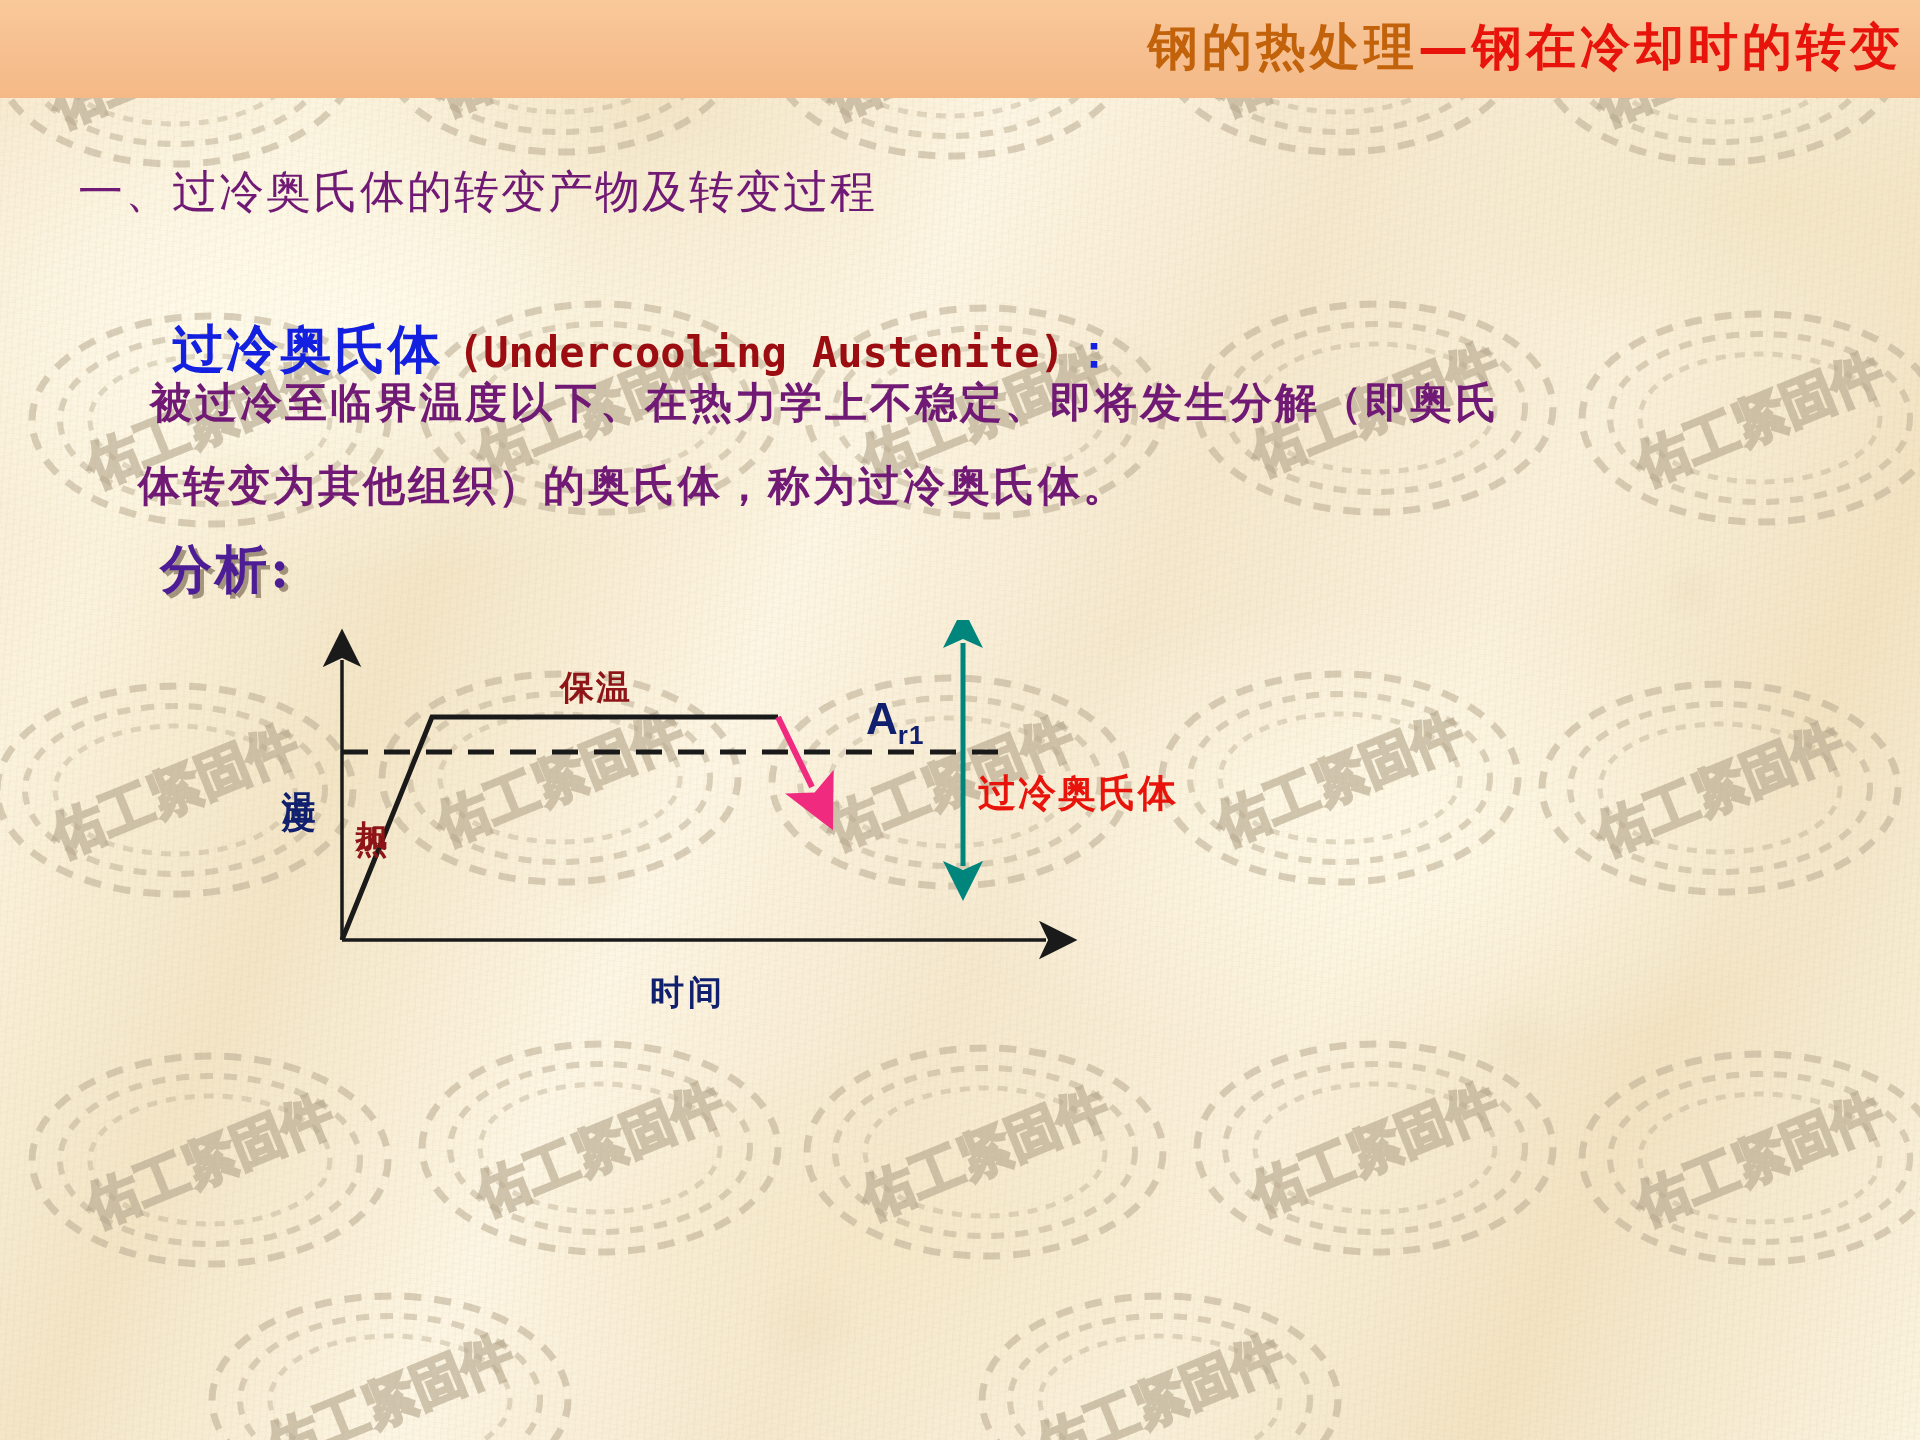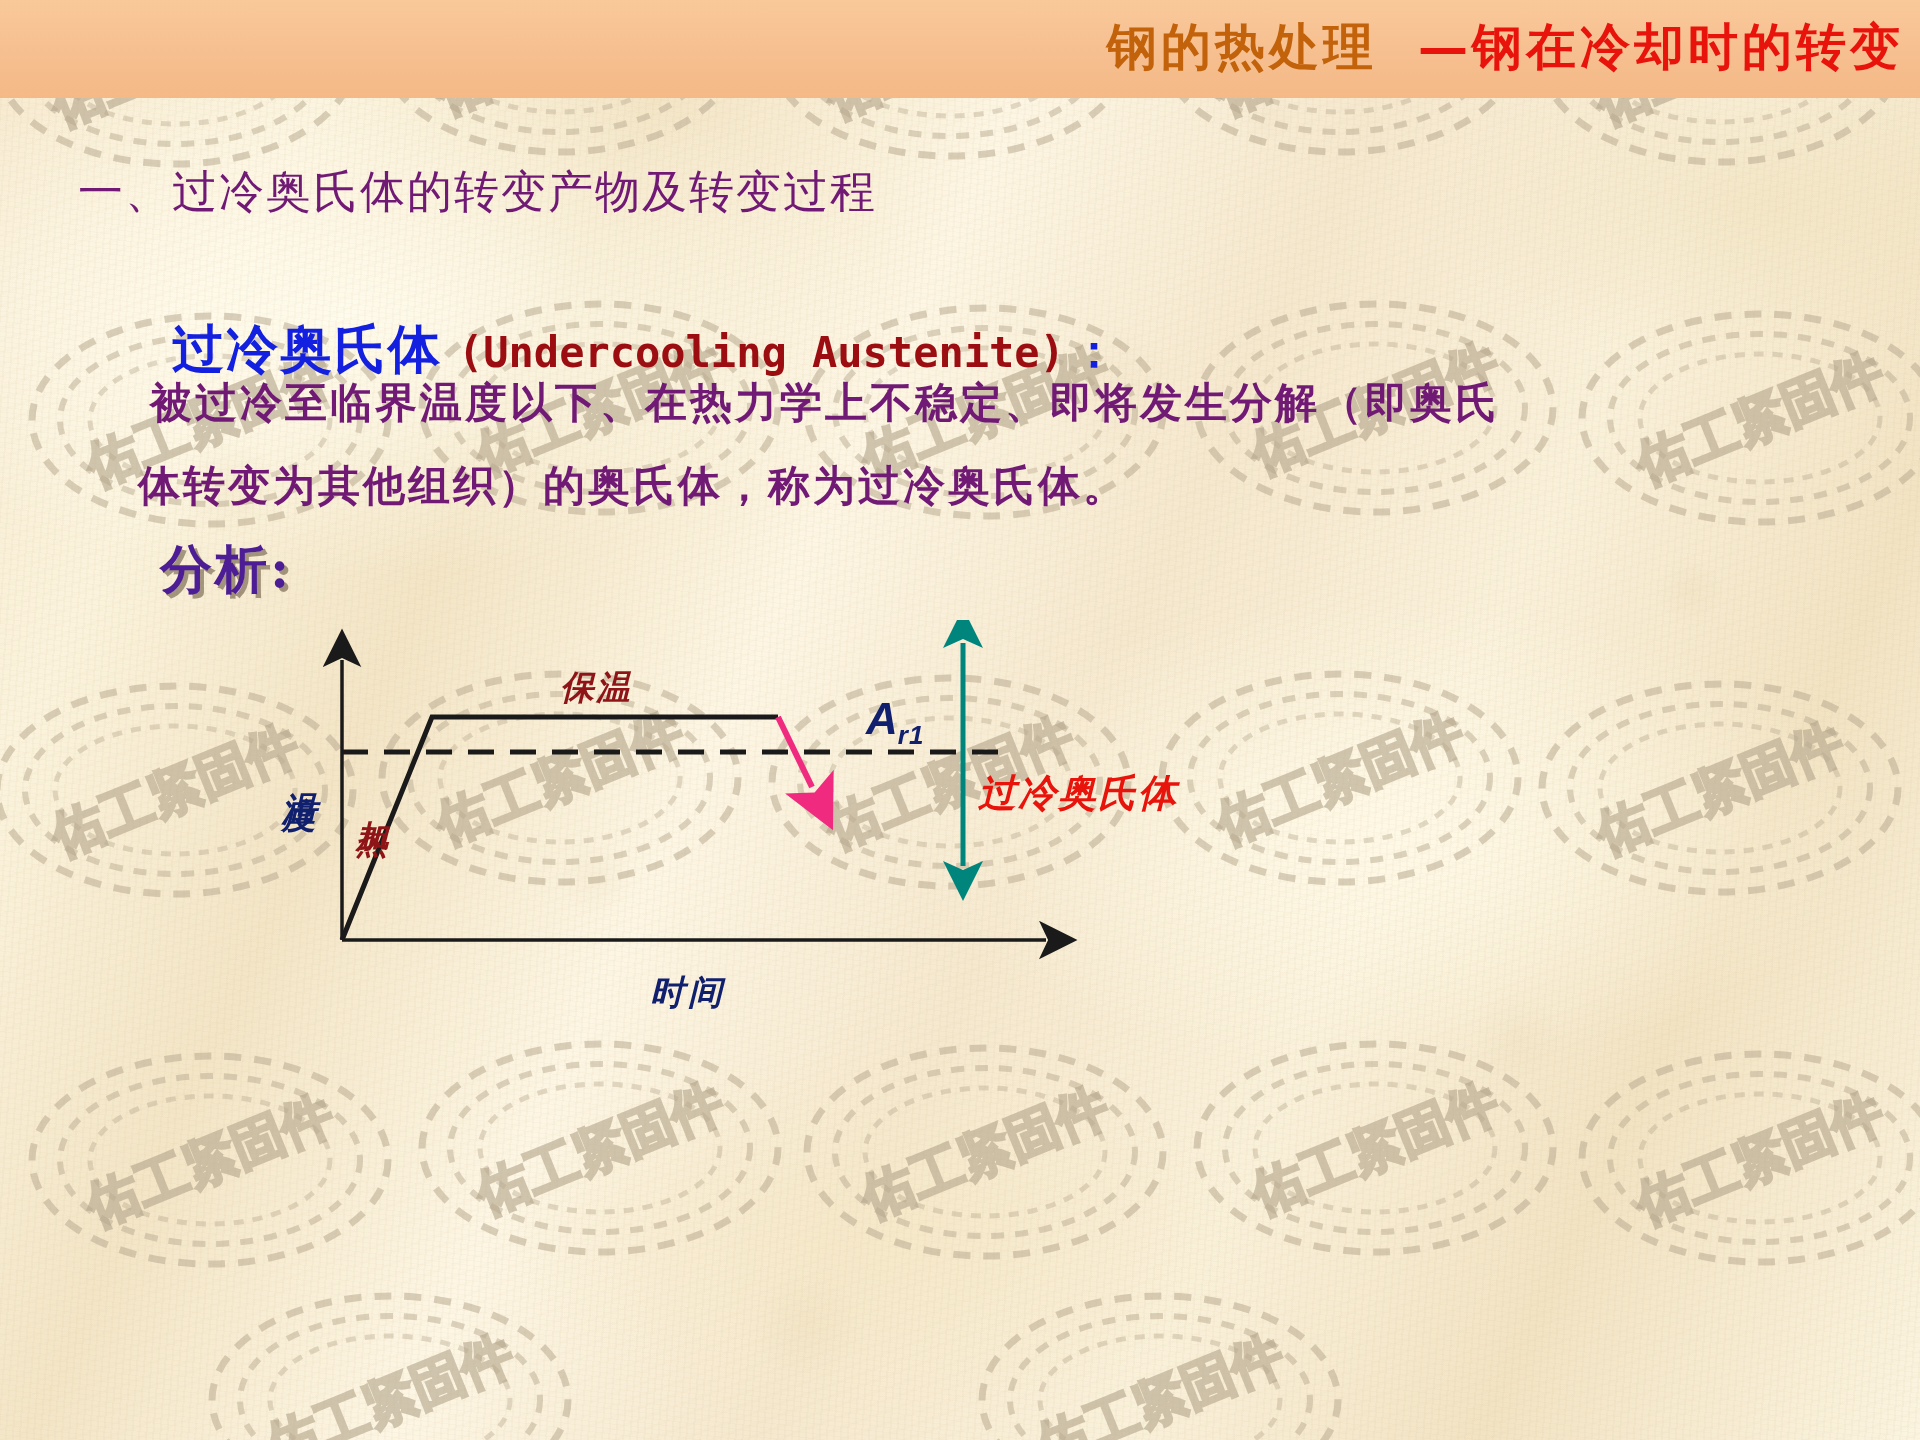--- a/index.html
+++ b/index.html
@@ -45,21 +45,21 @@
     overflow:hidden;
   }
   #banner-title{
     position:absolute;right:16px;top:8px;
     white-space:nowrap;
     font-family:"DejaVu Serif","Liberation Serif",serif;
     font-weight:bold;font-size:50px;letter-spacing:4px;
     line-height:78px;
   }
   .t-orange{color:#c2620a;}
-  .t-red{color:#e8140c;margin-left:41px;}
+  .t-red{color:#e8140c;}
   #h1{
     position:absolute;left:78px;top:162px;
     font-family:"DejaVu Serif","Liberation Serif",serif;
     font-weight:normal;font-size:45px;color:#701a75;letter-spacing:2px;
     white-space:nowrap;
   }
   #defline{
     position:absolute;left:172px;top:276px;white-space:nowrap;
     font-size:0;
     margin-top:39px;
@@ -88,21 +88,21 @@
   #para1{left:150px;top:375px;}
   #para2{left:138px;top:438px;margin-top:20px;}
   #analysis{
     position:absolute;left:160px;top:535px;
     font-family:"DejaVu Serif","Liberation Serif",serif;
     font-weight:bold;font-size:52px;color:#4c1d95;letter-spacing:3px;
     text-shadow:4px 4px 0 rgba(60,40,20,.45);
     white-space:nowrap;
   }
   
-  #diagram{position:absolute;left:0;top:620px;width:1560px;height:420px;font-style:italic;}
+  #diagram{position:absolute;left:0;top:620px;width:1560px;height:420px;}
   .dlabel{position:absolute;white-space:nowrap;
     font-family:"DejaVu Serif","Liberation Serif",serif;font-weight:bold;}
   #lbl-baowen{left:560px;top:45px;font-size:34px;color:#8e1418;letter-spacing:2px;}
   #lbl-shijian{left:650px;top:350px;font-size:34px;color:#10206e;letter-spacing:4px;}
   #lbl-wendu{
     left:276px;top:145px;font-size:34px;color:#10206e;letter-spacing:4px;
     writing-mode:vertical-rl;text-orientation:upright;
   }
   #lbl-jiare{
     left:350px;top:175px;font-size:32px;color:#8e1418;letter-spacing:6px;

